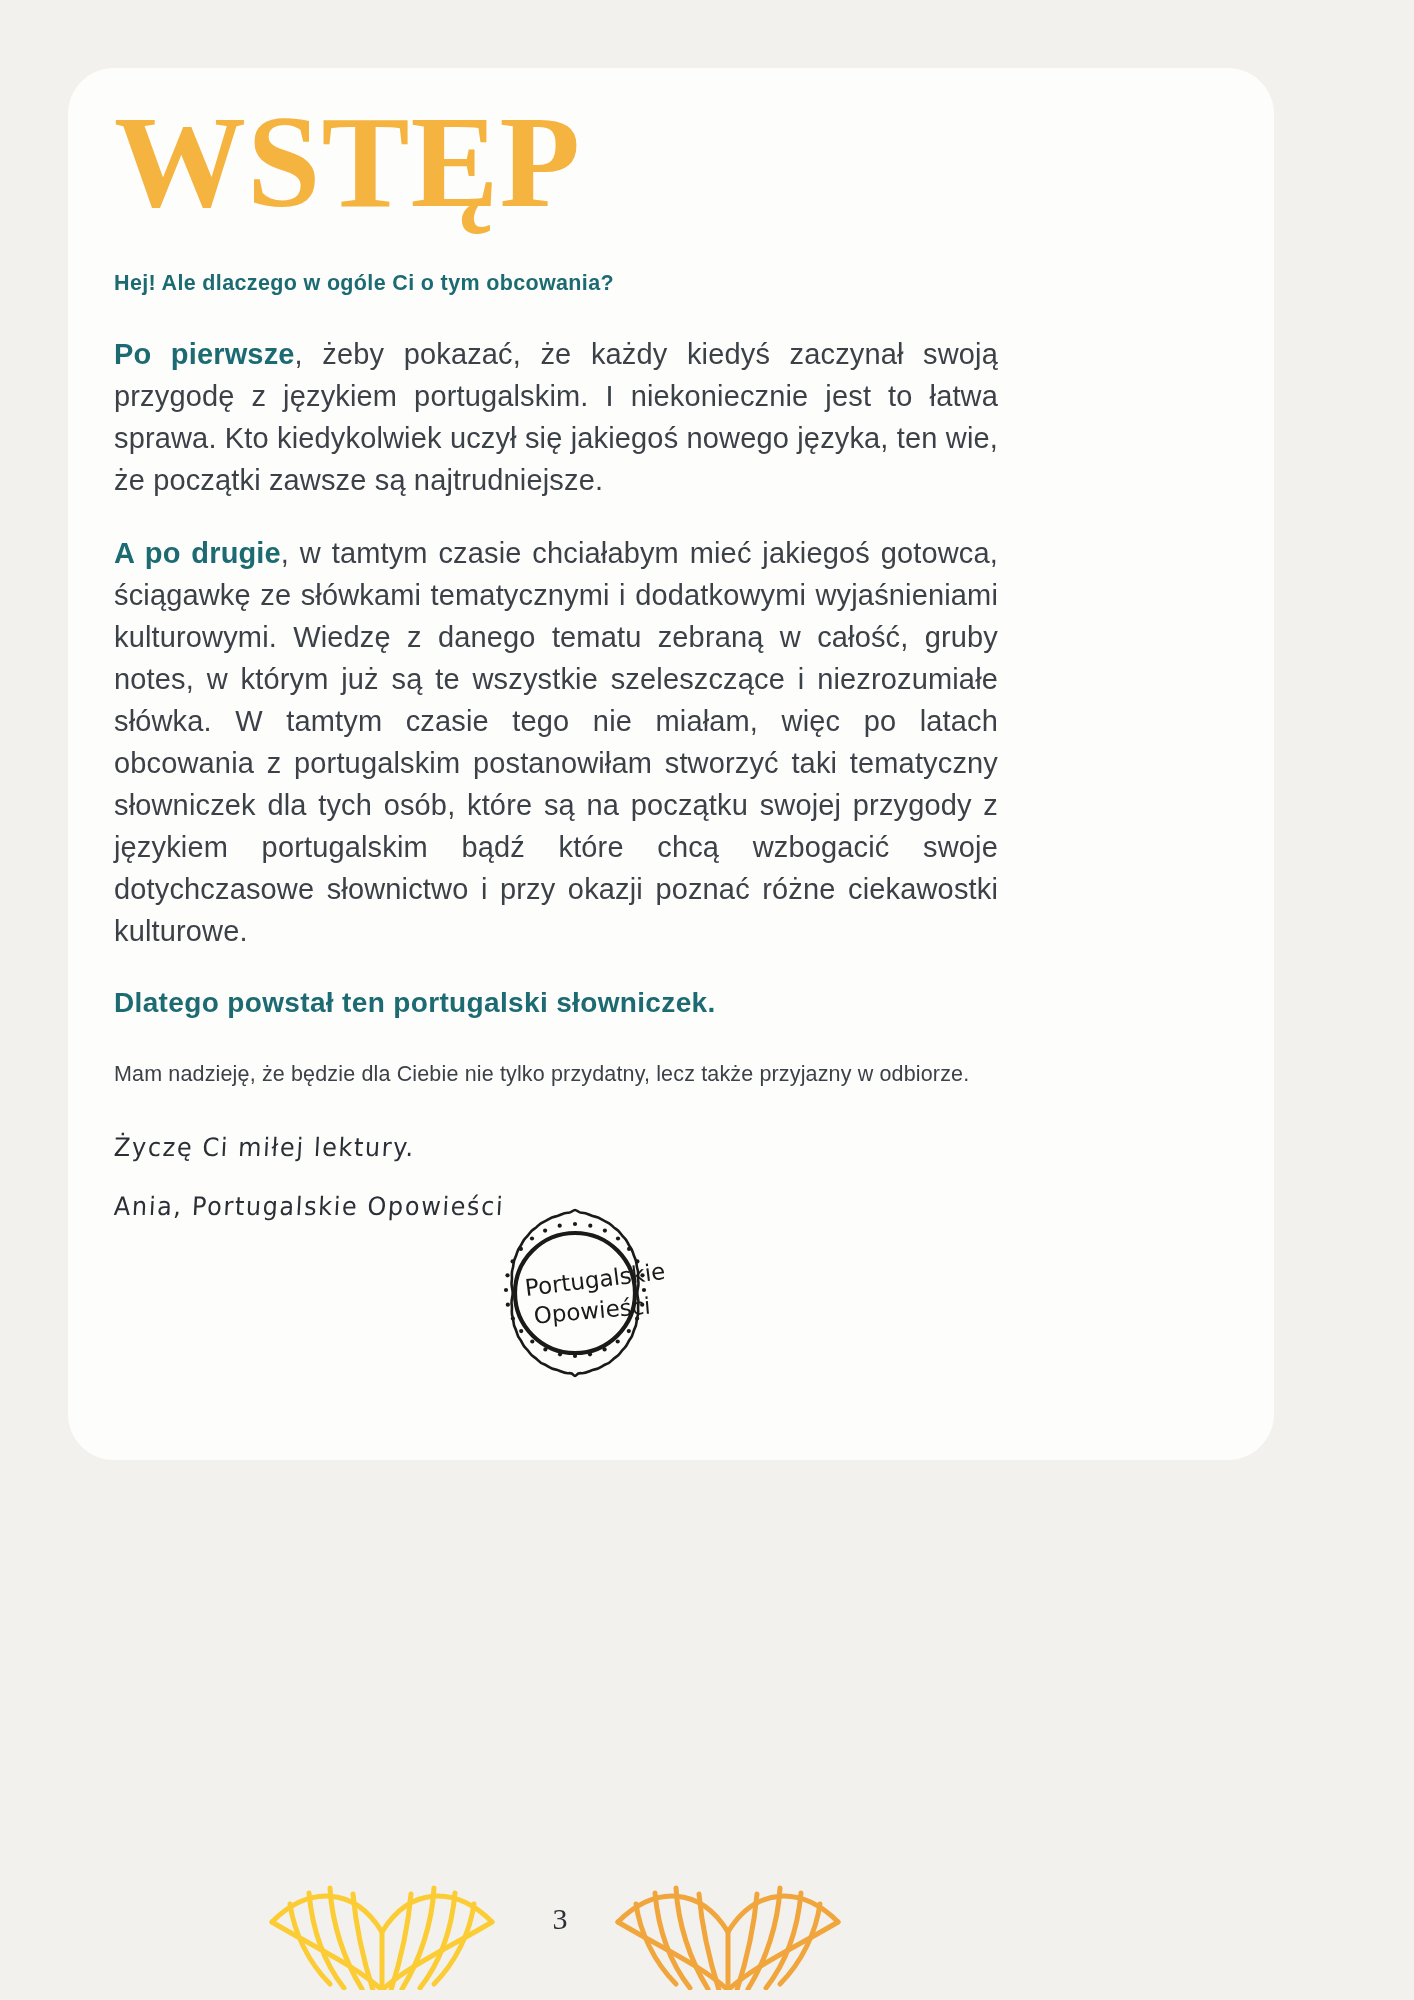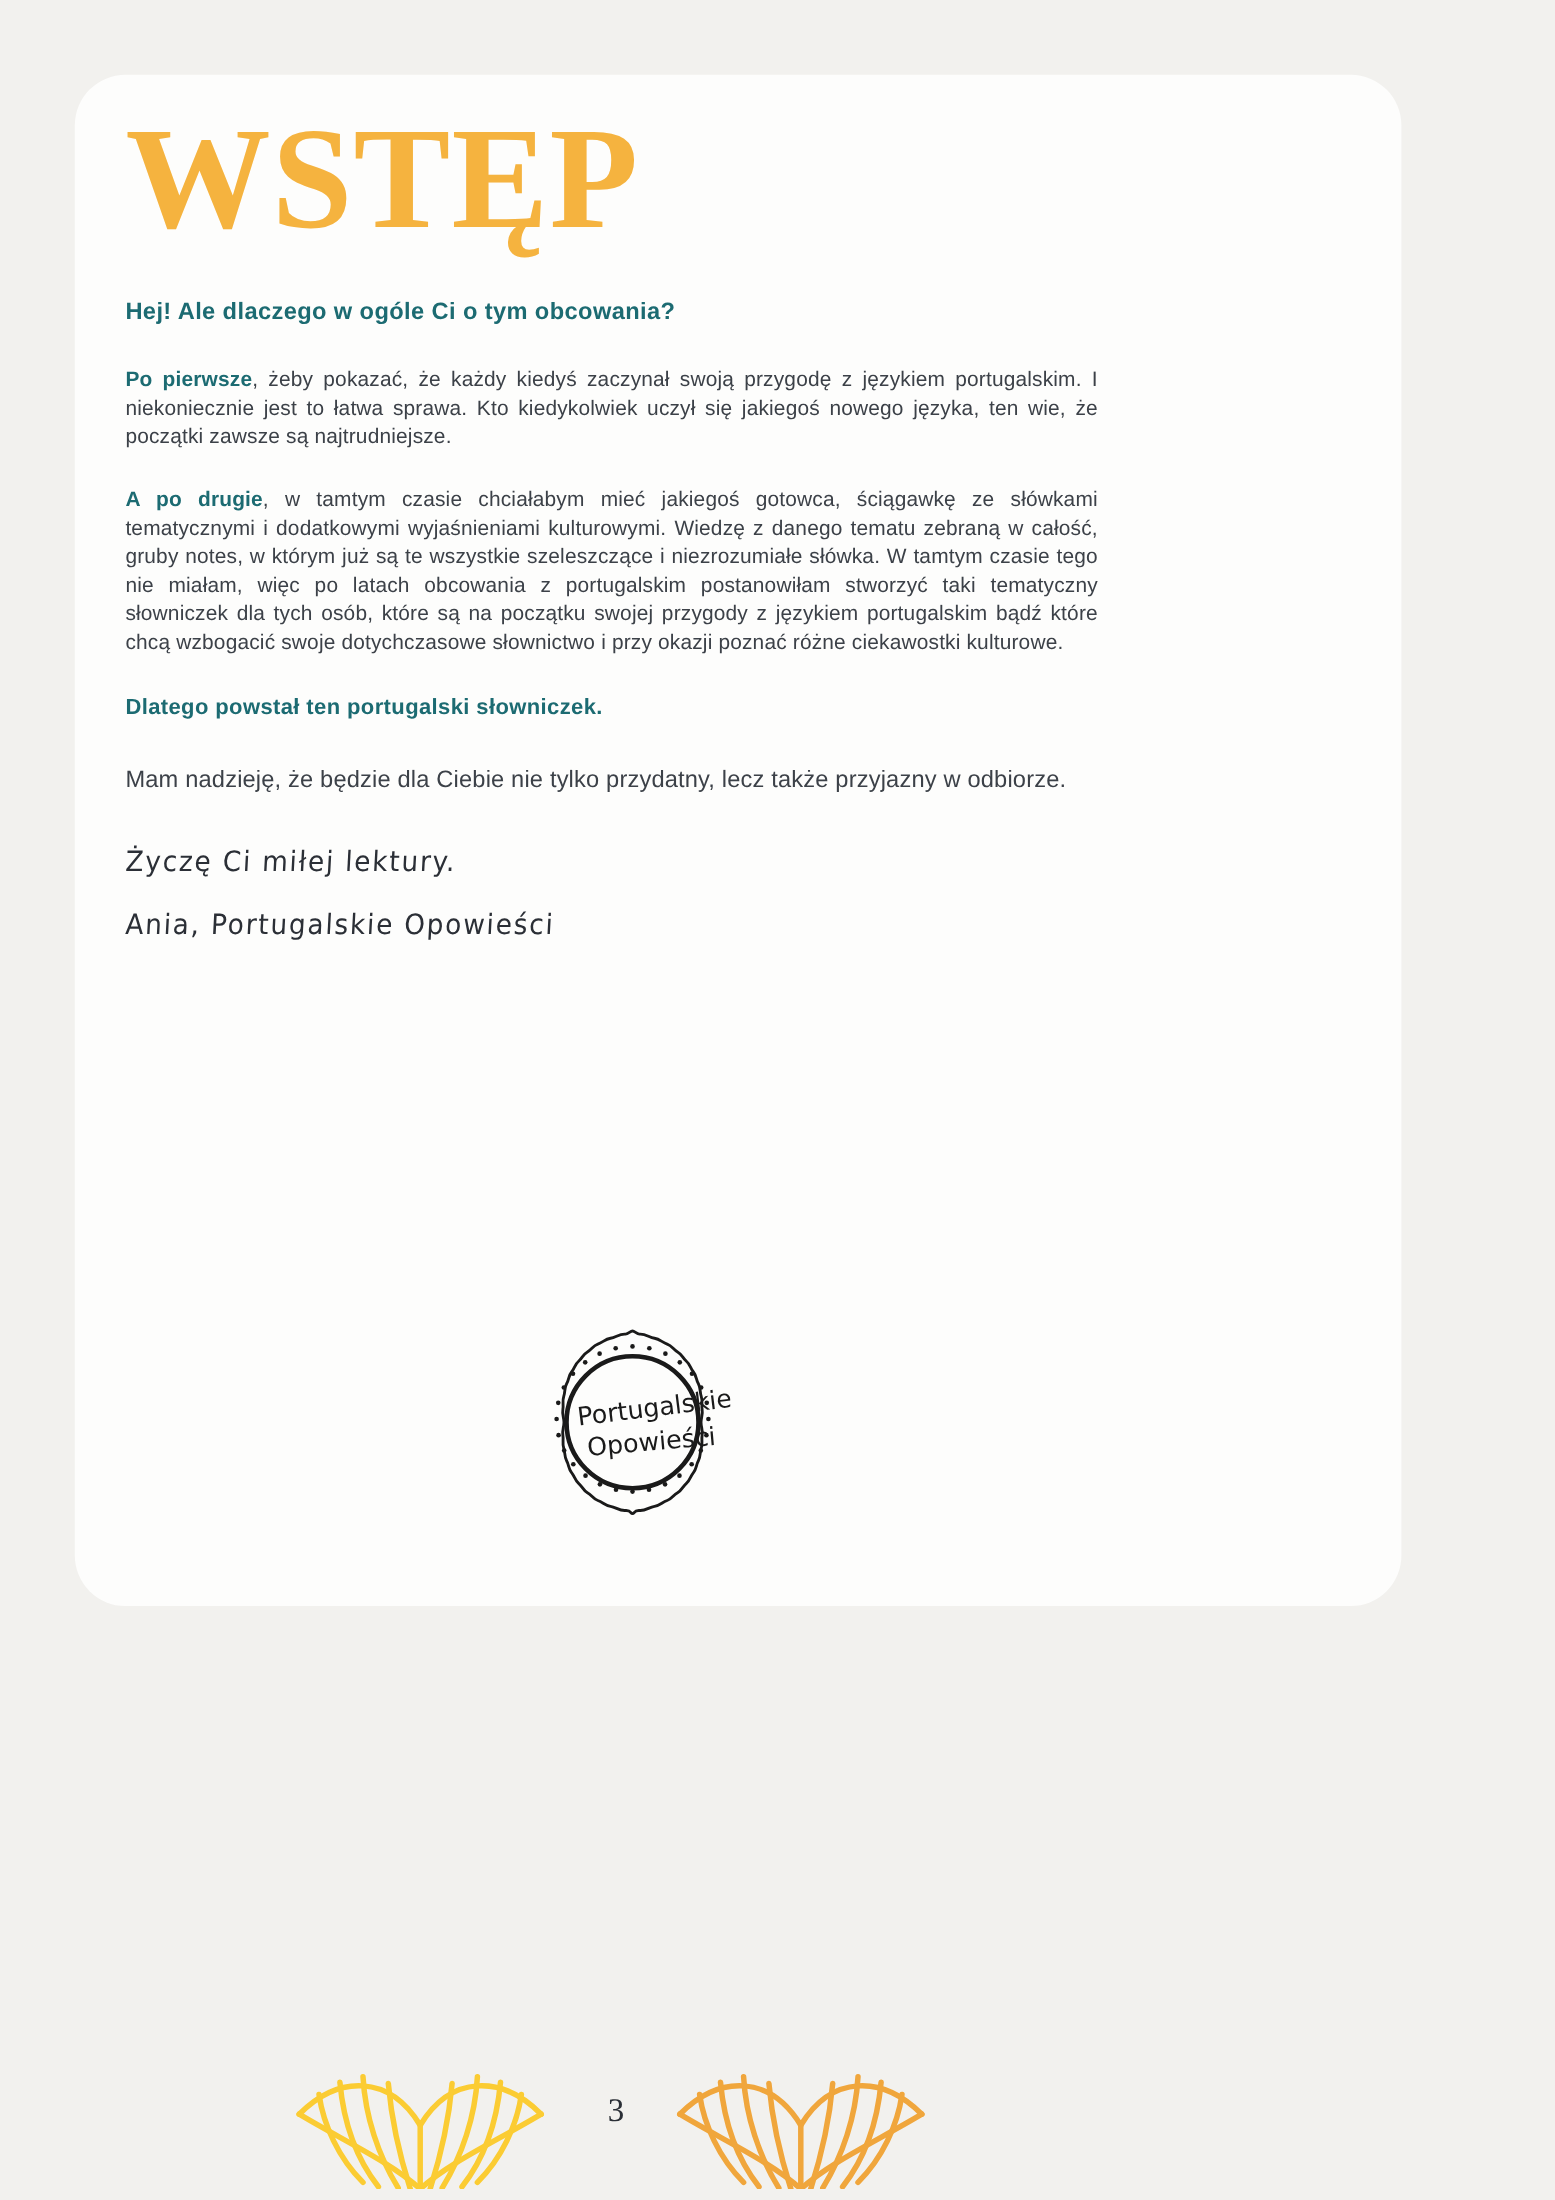--- a/index.html
+++ b/index.html
@@ -67,38 +67,38 @@
     color: #1c6b72;
     font-weight: 700;
     font-size: 21.5px;
     letter-spacing: .35px;
     margin: 0 0 34px 0;
     line-height: 1.45;
   }
 
   p.body {
     color: #3c4148;
-    font-size: 19px;
-    line-height: 26px;
+    font-size: 29px;
+    line-height: 42px;
     text-align: justify;
     text-justify: inter-word;
     margin: 0 0 31px 0;
     font-weight: 400;
     letter-spacing: .15px;
   }
 
   p.body b, .lead b, .bold-teal {
     color: #1c6b72;
     font-weight: 700;
   }
 
   .statement {
     color: #1c6b72;
     font-weight: 700;
-    font-size: 20px;
+    font-size: 28px;
     line-height: 1.45;
     letter-spacing: .35px;
     margin: 0 0 34px 0;
   }
 
   p.plain {
     color: #3c4148;
     font-size: 21.5px;
     line-height: 33.5px;
     text-align: justify;

